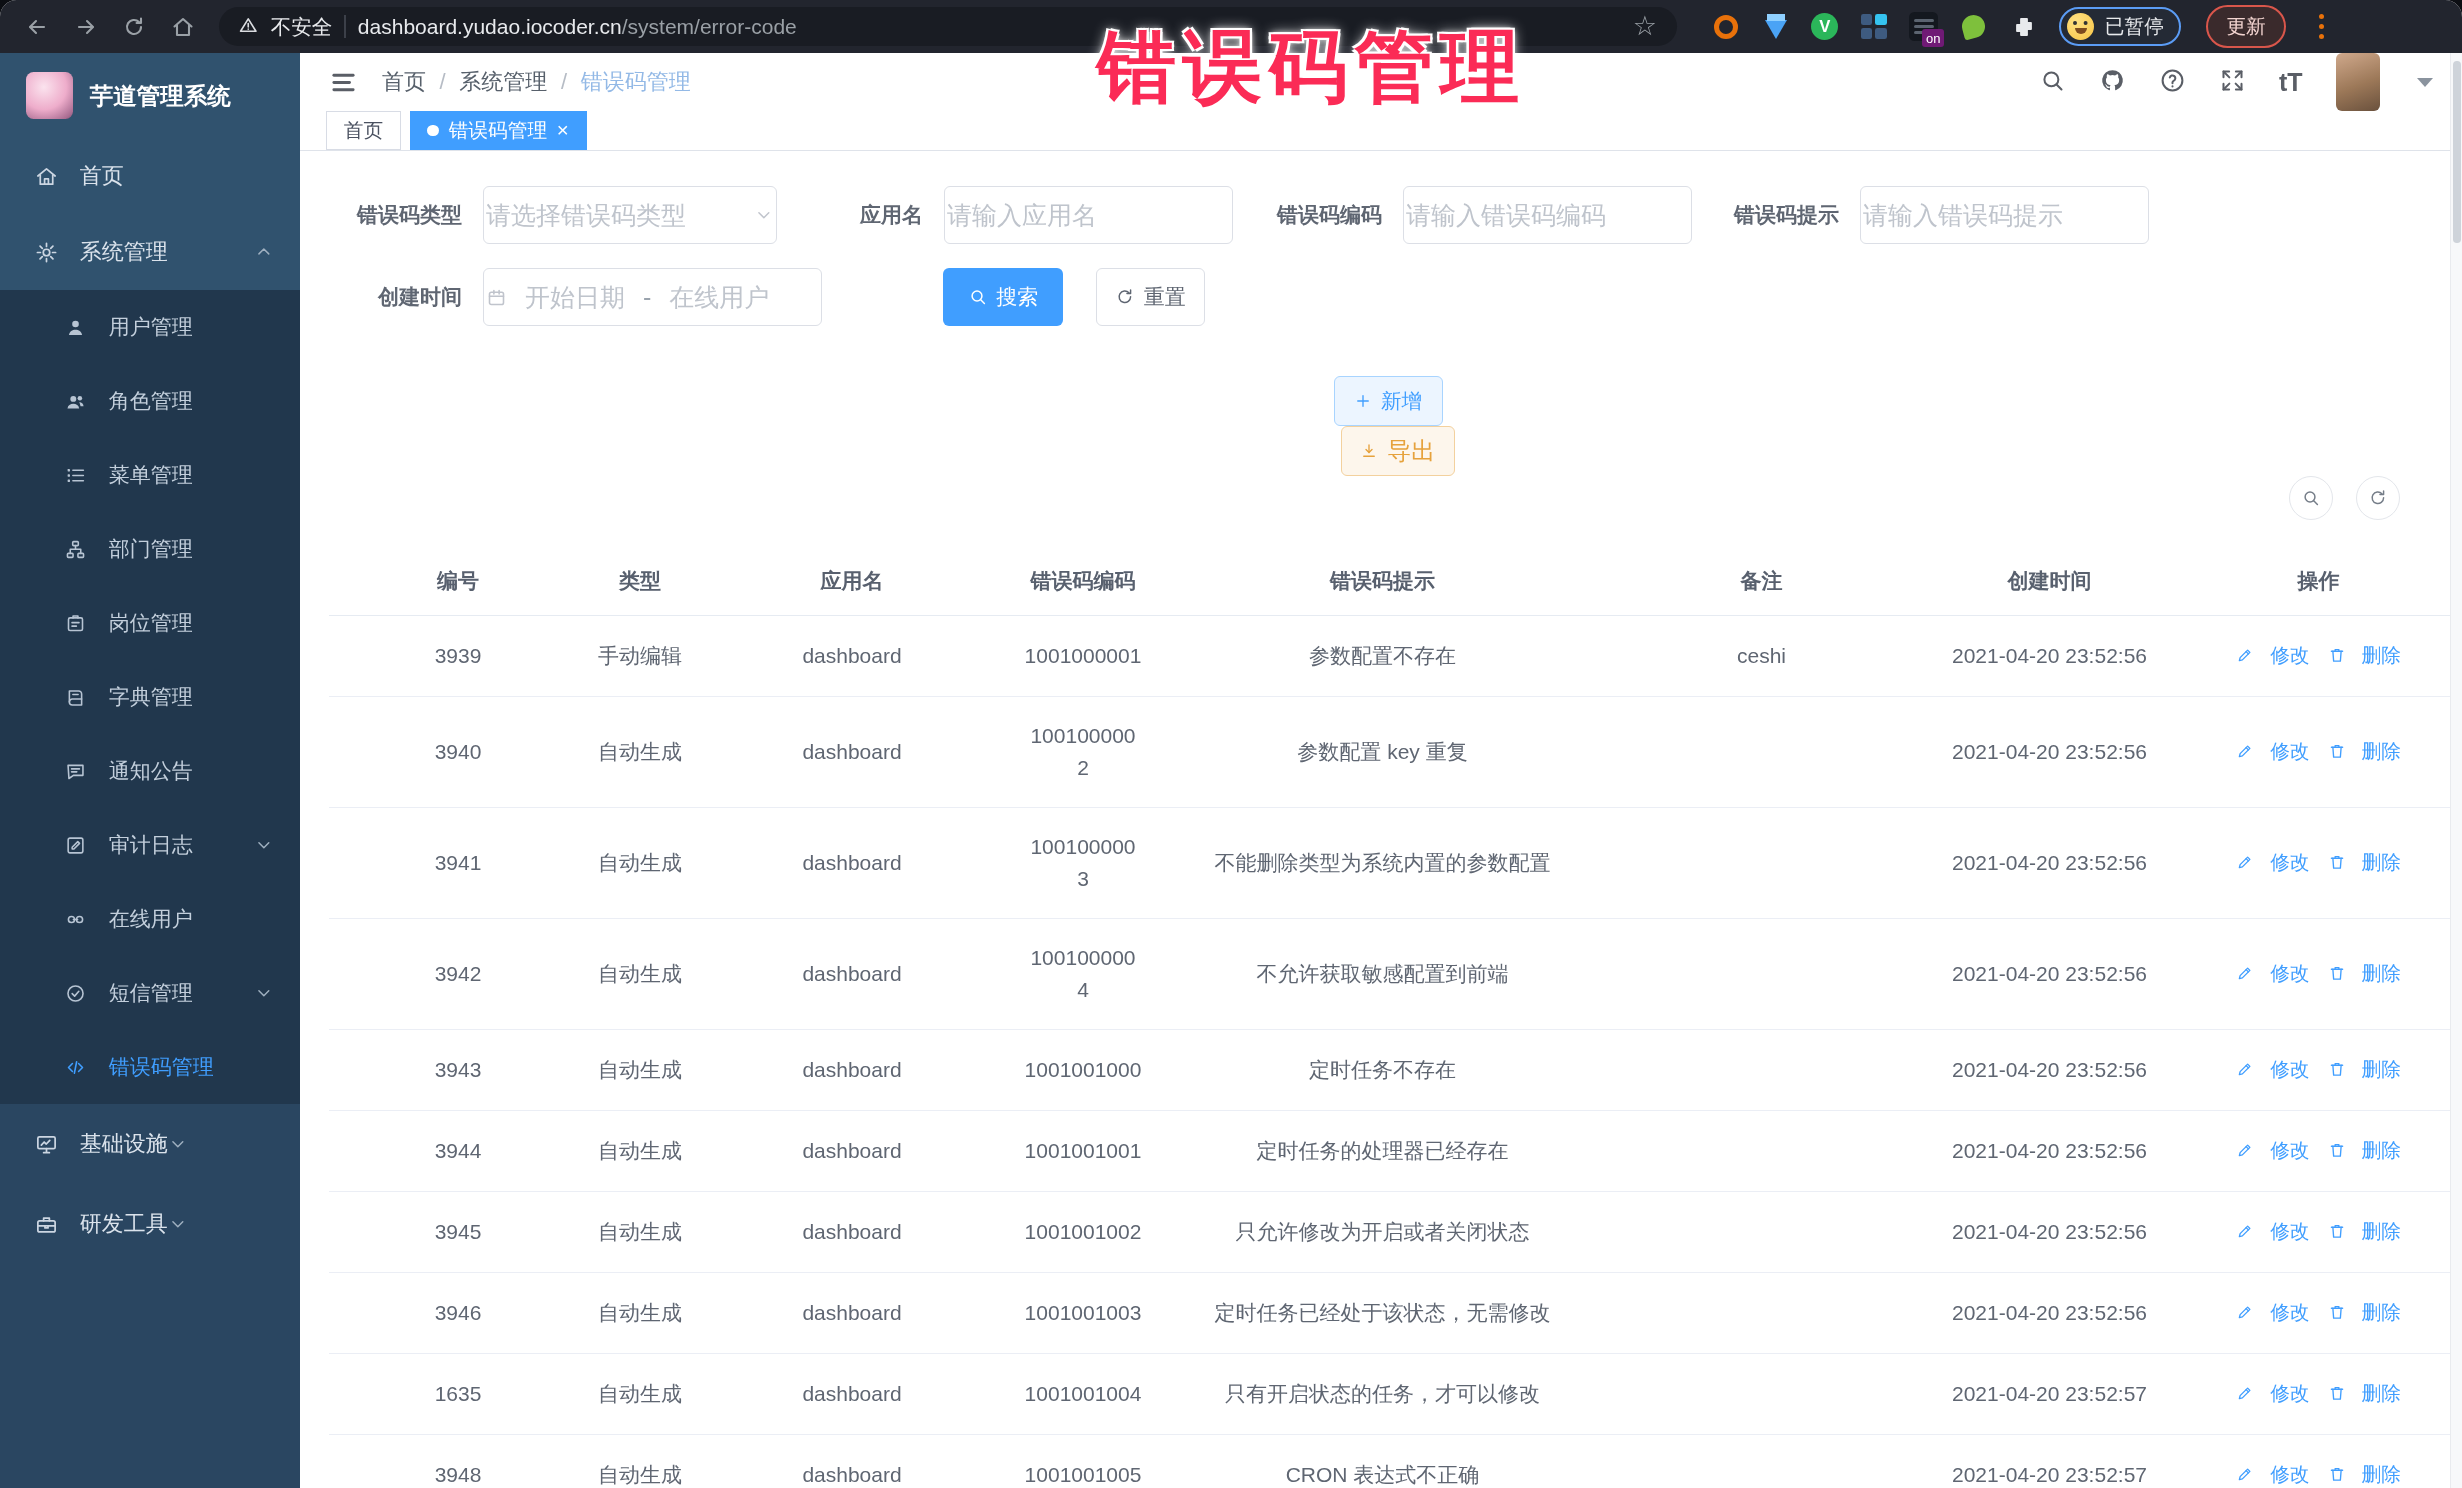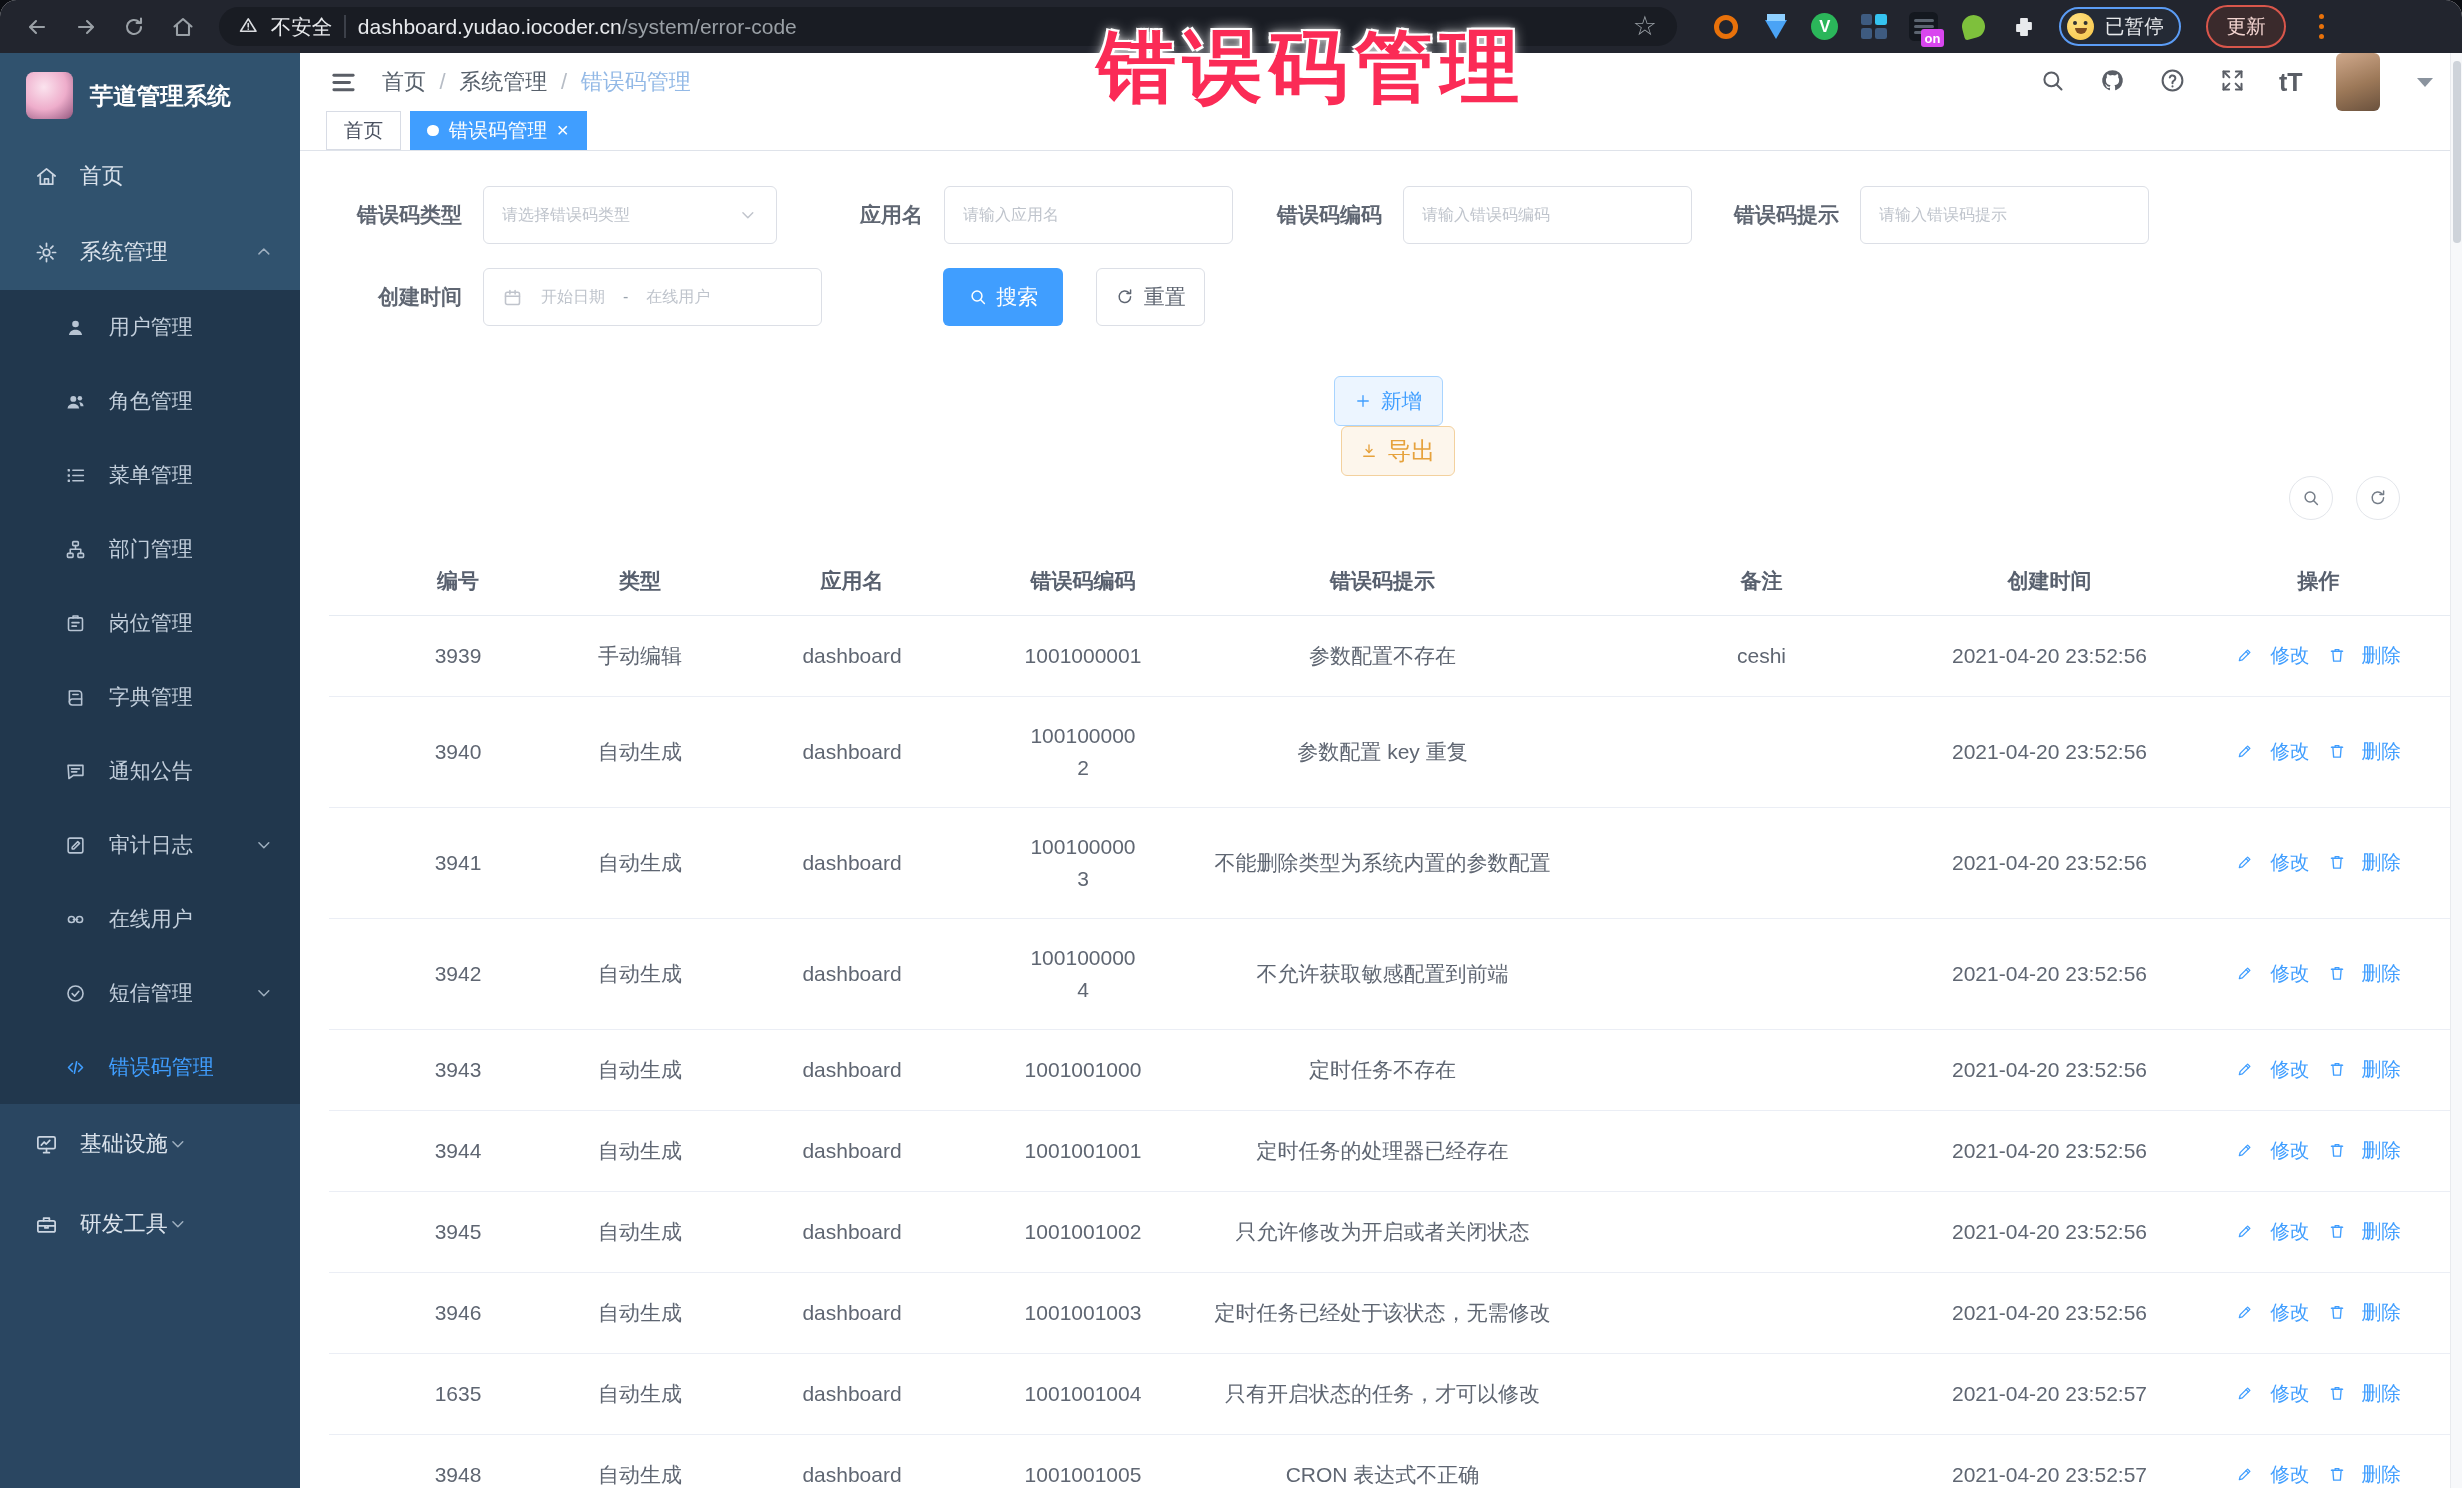--- a/index.html
+++ b/index.html
@@ -27,21 +27,21 @@
   .ext { width: 29px; height: 29px; display: flex; align-items: center; justify-content: center; position: relative; }
   .ext-ring { width: 24px; height: 24px; border-radius: 50%; border: 5.3px solid #e8710a; }
   .ext-gem { width: 0; height: 0; border-left: 11.4px solid transparent; border-right: 11.4px solid transparent; border-top: 19.7px solid #4aa3f5; margin-top: 6px; }
   .ext-gem::before { content:""; position: absolute; top: 1.5px; left: 5.3px; width: 18px; height: 7.6px; background: #8fd0ff; }
   .ext-green { width: 27px; height: 27px; border-radius: 50%; background: #2bb65a; color: #fff; display: flex; align-items: center; justify-content: center; font-size: 16.7px; font-weight: 700; }
   .ext-grid { display: grid; grid-template-columns: 11.4px 11.4px; grid-gap: 3px; }
   .ext-grid i { width: 11.4px; height: 11.4px; background: #3e5b80; border-radius: 2.3px; }
   .ext-grid i:nth-child(2) { background: #35c3f0; }
   .ext-list { width: 29px; height: 29px; border-radius: 5.3px; background: #14181f; display: flex; flex-direction: column; justify-content: center; gap: 3.8px; padding: 0 4.5px; }
   .ext-list i { height: 2.3px; background: #5b6470; border-radius: 1.5px; }
-  .ext-on-badge { position: absolute; right: -6px; bottom: -6px; background: #d946ef; color: #fff; font-size: 13px; padding: 1.5px 3.8px; border-radius: 3px; font-weight: 700; }
+  .ext-on-badge { position: absolute; right: -6px; bottom: -6px; background: #701a75; color: #fff; font-size: 13px; padding: 1.5px 3.8px; border-radius: 3px; font-weight: 400; }
   .ext-key { width: 23px; height: 23px; border-radius: 50% 50% 50% 3px; background: #7ec03c; transform: rotate(-15deg); }
   .ext-puzzle svg { width: 24px; height: 24px; stroke: #e8eaed; fill: #e8eaed; }
   .ext-pill { display: flex; align-items: center; gap: 10.6px; border: 2.3px solid #5b9cf5; background: #242a35; border-radius: 757px; padding: 3.8px 15px 3.8px 6px; }
   .ext-pill .face { width: 27px; height: 27px; border-radius: 50%; background: radial-gradient(circle at 35% 30%, #ffe082, #f6c445); position: relative; }
   .ext-pill .face::before { content:""; position:absolute; left:6px; top:8.3px; width:3.8px; height:3.8px; border-radius:50%; background:#333; box-shadow: 10.6px 0 0 #333; }
   .ext-pill .face::after { content:""; position:absolute; left:7.6px; top:15px; width:12px; height:6px; border-radius:0 0 12px 12px; background:#7c4a1e; }
   .ext-pill .lbl { color: #e8eaed; font-size: 19.7px; }
   .ext-update { border: 2.3px solid #d9564b; background: #3a2a2c; color: #f3d4d0; font-size: 19.7px; border-radius: 757px; padding: 6px 18px; margin-left: 4.5px; }
   .ext-dots { display: flex; flex-direction: column; gap: 4.5px; margin-left: 12px; }
   .ext-dots i { width: 5.3px; height: 5.3px; border-radius: 50%; background: #e8710a; }
@@ -96,21 +96,21 @@
   .tab .close { font-size: 20.5px; line-height: 1; }
 
   .content { padding: 35px 15px 0 29px; flex: 1; display: flex; flex-direction: column; }
   .filter-row { display: flex; align-items: center; margin-bottom: 24px; }
   .fgroup { display: flex; align-items: center; }
   .flabel { font-size: 21px; font-weight: 600; color: #5f6672; margin-right: 21px; white-space: nowrap; }
   .fg1 .flabel { width: 133px; text-align: right; }
   .fg1 { margin-right: 83px; }
   .fg2 { margin-right: 44px; } .fg3 { margin-right: 42px; }
   .field { height: 58px; border: 1.5px solid #dcdfe6; border-radius: 6px; background: #fff;
-           display: flex; align-items: center; padding: 0 18px; font-size: 16px; }
+           display: flex; align-items: center; padding: 0 2px; font-size: 25px; }
   .field .ph { color: #bfc4cc; white-space: nowrap; }
   .f-select { width: 294px; } .f-input { width: 289px; }
   .sel-caret { margin-left: auto; color: #c0c4cc; display: flex; }
   .sel-caret svg { width: 19.7px; height: 19.7px; }
   .f-date { width: 339px; gap: 18px; }
   .cal { color: #c0c4cc; display: flex; } .cal svg { width: 21px; height: 21px; }
   .date-sep { color: #9aa3ad; }
 
   .btn { height: 58px; border-radius: 6px; font-size: 21px; display: inline-flex; align-items: center; justify-content: center; gap: 9px; border: none; background: none; }
   .btn svg { width: 19.7px; height: 19.7px; }

